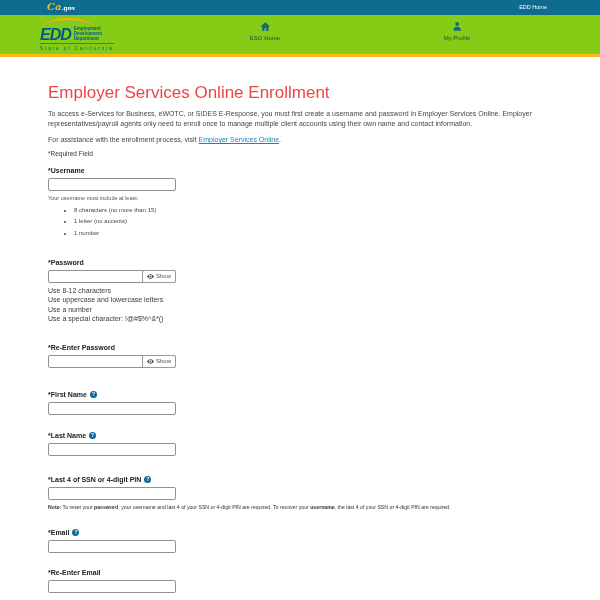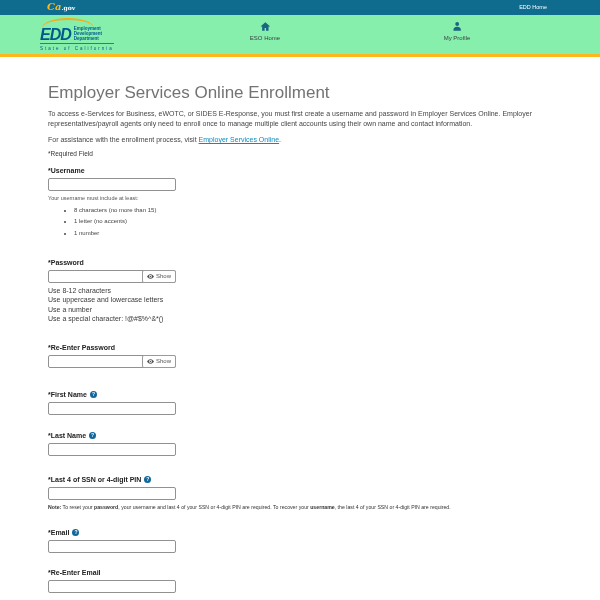--- a/index.html
+++ b/index.html
@@ -24,21 +24,21 @@
     text-decoration: none;
   }
   .cagov .gov { color: #ffffff; font-size: 6px; font-style: normal; }
   .topbar-link {
     position: absolute; right: 53px; top: 4px;
     color: #ffffff; font-size: 5.5px; text-decoration: none;
   }
   
   .header {
     height: 42px;
-    background: #86efac;
+    background: #84cc16;
     border-bottom: 3px solid #fdb81e;
     position: relative;
   }
   .edd-logo { position: absolute; left: 40px; top: 3px; cursor: pointer; }
   .edd-arc {
     width: 52px; height: 10px;
     border-top: 2px solid #f9a91c;
     border-radius: 50% 50% 0 0 / 100% 100% 0 0;
     margin-left: 2px;
   }
@@ -60,21 +60,21 @@
     position: absolute; top: 6px; transform: translateX(-50%);
     text-align: center; cursor: pointer;
   }
   .nav-eso { left: 265px; }
   .nav-profile { left: 457px; }
   .nav-item svg { display: block; margin: 0 auto; }
   .nav-label { font-size: 6px; color: #3a4147; margin-top: 3px; white-space: nowrap; }
   
   .main { padding: 26px 48px 0 48px; }
   h1 {
-    font-size: 17px; font-weight: 400; color: #737373;
+    font-size: 17px; font-weight: 400; color: #ef4444;
     line-height: 19px; margin-bottom: 7px;
   }
   .intro { font-size: 7px; line-height: 10px; color: #454545; margin-top: 4px; }
   .assist { font-size: 7px; color: #454545; margin-top: 7px; }
   .assist a { color: #0d8ac2; text-decoration: underline; cursor: pointer; }
   .required { font-size: 6.5px; color: #333333; margin-top: 7px; }
   .field { margin-top: 9px; }
   .flabel {
     font-size: 7px; font-weight: bold; color: #222222;
     display: flex; align-items: center; gap: 3px; line-height: 9px;

